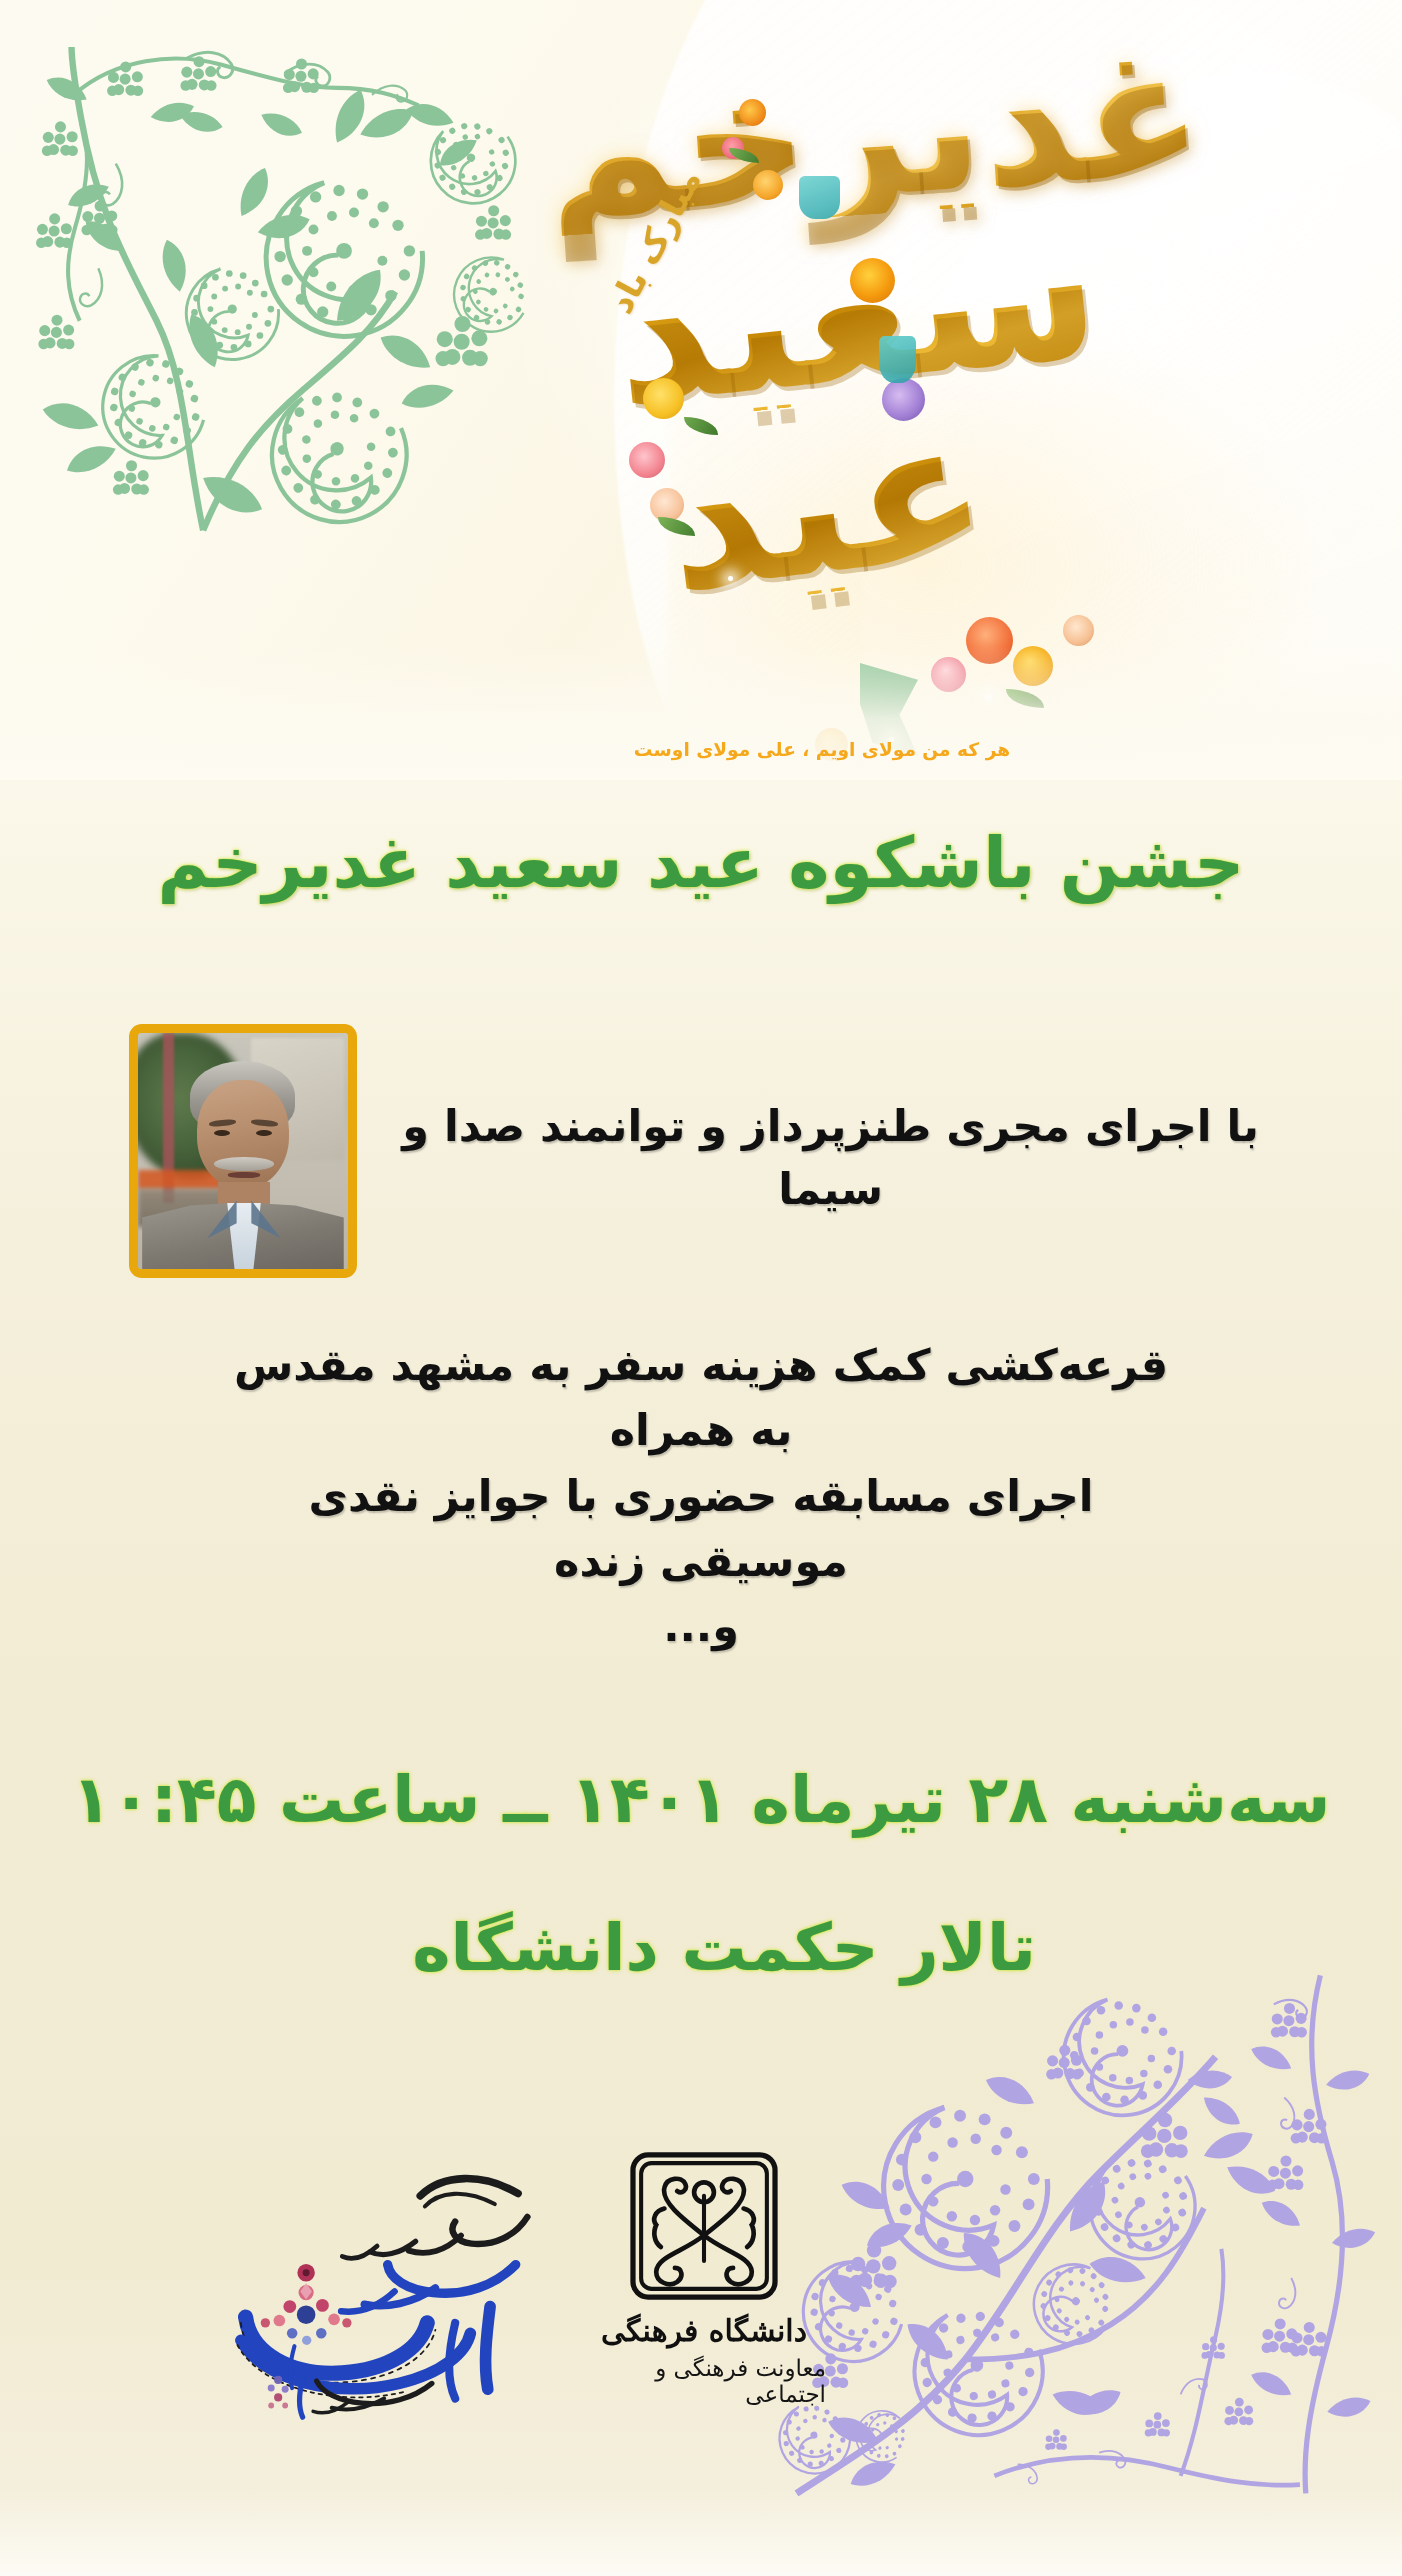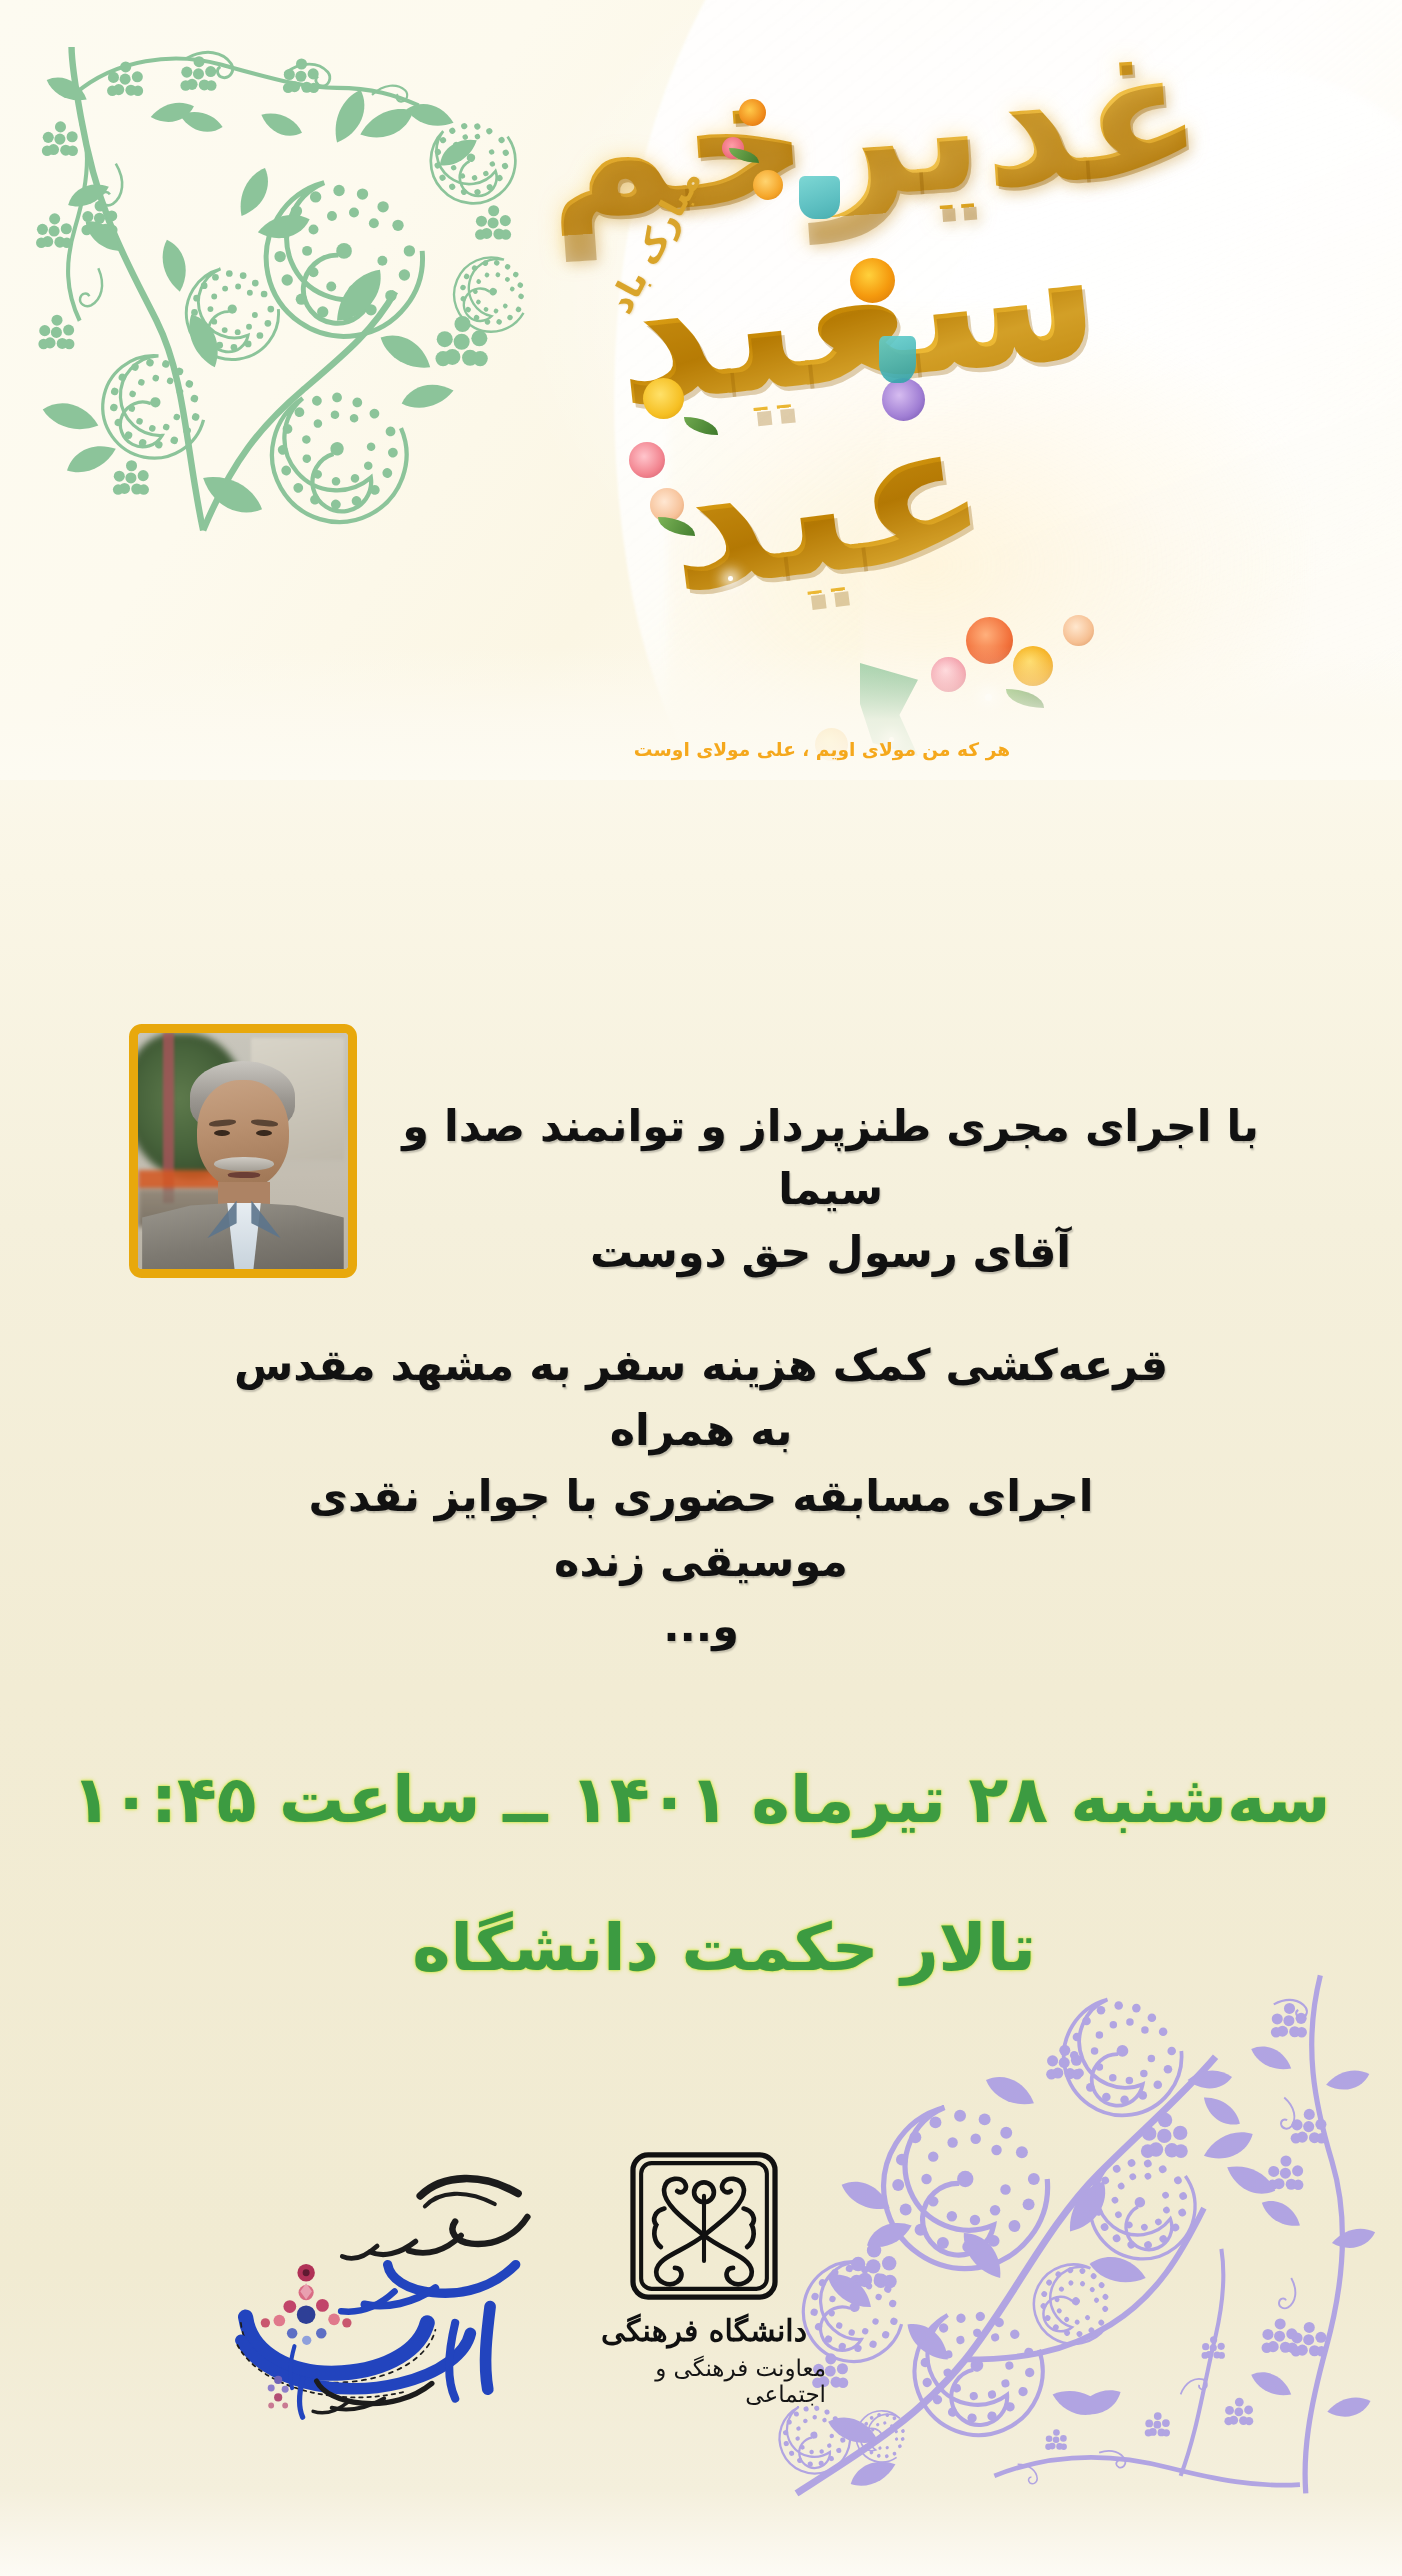--- a/index.html
+++ b/index.html
@@ -775,20 +775,21 @@
         </g>
       <g transform="translate(560,860) scale(0.5) rotate(10)">
           <use href="#ptendril"></use>
         </g>
       <g transform="translate(420,880) scale(0.45) rotate(30)">
           <use href="#ptendril"></use>
         </g>
     </svg>
   </div>
 
+  <h1 class="title-main">جشن باشکوه عید سعید غدیرخم</h1>
 
   <div class="presenter">
     <div class="photo-frame">
       <div class="photo-inner">
         <div class="ph-sky"></div>
           <div class="ph-bld"></div>
           <div class="ph-tree"></div>
         <div class="ph-pole"></div>
           <div class="ph-bar"></div>
           <div class="ph-bar2"></div>
@@ -802,21 +803,20 @@
           <div class="ph-mouth"></div>
         <div class="ph-neck"></div>
           <div class="ph-suit"></div>
         <div class="ph-shirt"></div>
           <div class="ph-collL"></div>
           <div class="ph-collR"></div>
       </div>
     </div>
     <div class="presenter-text">
       <div>با اجرای مجری طنزپرداز و توانمند صدا و سیما</div>
-      <div>آقای رسول حق دوست</div>
     </div>
   </div>
 
   <div class="program">
     <div class="program-line">قرعه‌کشی کمک هزینه سفر به مشهد مقدس</div>
     <div class="program-line">به همراه</div>
     <div class="program-line">اجرای مسابقه حضوری با جوایز نقدی</div>
     <div class="program-line">موسیقی زنده</div>
     <div class="program-line">و...</div>
   </div>

